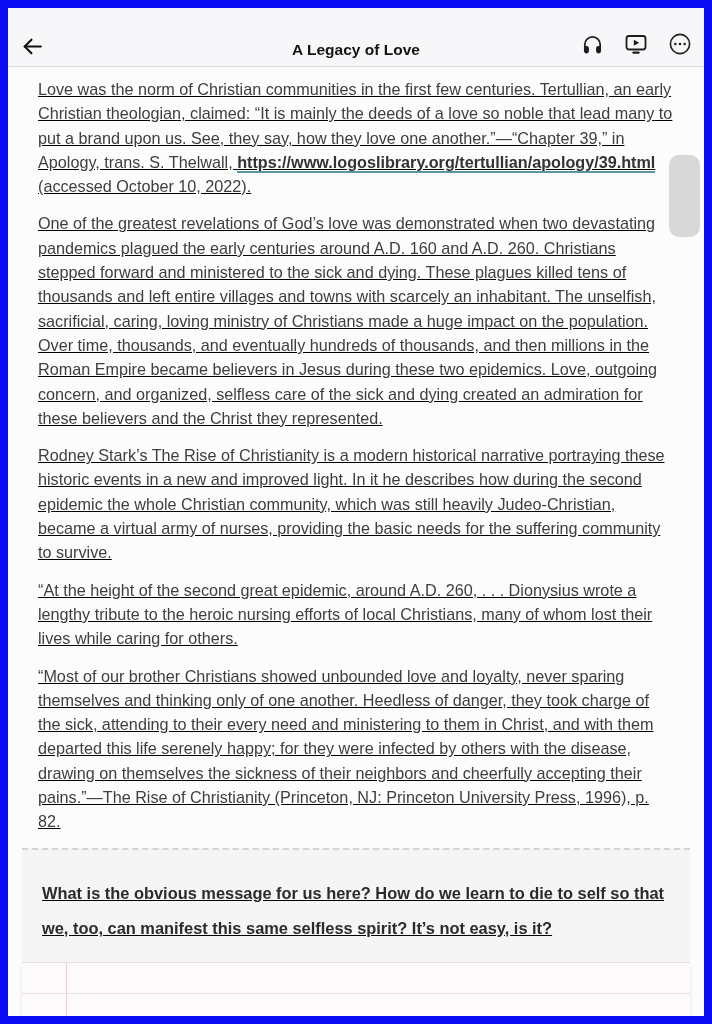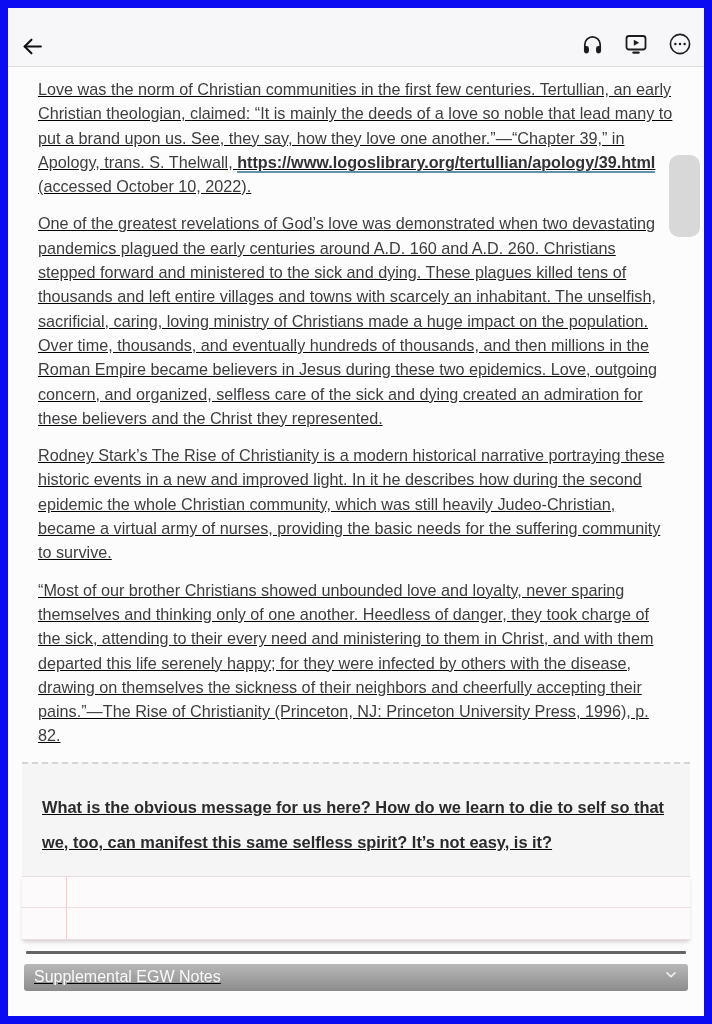--- a/index.html
+++ b/index.html
@@ -40,20 +40,21 @@
 
     <header>
       <button class="back-btn">
         <span>
           <svg viewBox="0 0 24 24" width="25" height="25" fill="none" stroke="#111" stroke-width="2" stroke-linecap="round" stroke-linejoin="round">
               <line x1="20" y1="12" x2="4.5" y2="12"></line>
               <polyline points="11 18.5 4.5 12 11 5.5"></polyline>
             </svg>
         </span>
       </button>
+      <div class="title">A Legacy of Love</div>
       <div class="actions">
         <button>
           <span>
             <svg viewBox="0 0 24 24" width="23" height="23" fill="none" stroke="#1d1d1f" stroke-width="1.8" stroke-linecap="round" stroke-linejoin="round">
                 <path d="M4 18v-6a8 8 0 0 1 16 0v6"></path>
                 <path d="M4 14.5h1.8A1.6 1.6 0 0 1 7.4 16.1v2.8a1.6 1.6 0 0 1-1.6 1.6h-0.2A1.6 1.6 0 0 1 4 18.9z" fill="#1d1d1f"></path>
                 <path d="M20 14.5h-1.8a1.6 1.6 0 0 0-1.6 1.6v2.8a1.6 1.6 0 0 0 1.6 1.6h0.2a1.6 1.6 0 0 0 1.6-1.6z" fill="#1d1d1f"></path>
               </svg>
           </span>
         </button>
@@ -81,20 +82,21 @@
 
     <main class="content">
       <div class="scroll-thumb"></div>
 
       <p><span>Love was the norm of Christian communities in the first few centuries. Tertullian, an early Christian theologian, claimed: “It is mainly the deeds of a love so noble that lead many to put a brand upon us. See, they say, how they love one another.”—“Chapter 39,” in Apology, trans. S. Thelwall, </span><a href="#" class="doc-link">https://www.logoslibrary.org/tertullian/apology/39.html</a><span> (accessed October 10, 2022).</span></p>
 
       <p>One of the greatest revelations of God’s love was demonstrated when two devastating pandemics plagued the early centuries around A.D. 160 and A.D. 260. Christians stepped forward and ministered to the sick and dying. These plagues killed tens of thousands and left entire villages and towns with scarcely an inhabitant. The unselfish, sacrificial, caring, loving ministry of Christians made a huge impact on the population. Over time, thousands, and eventually hundreds of thousands, and then millions in the Roman Empire became believers in Jesus during these two epidemics. Love, outgoing concern, and organized, selfless care of the sick and dying created an admiration for these believers and the Christ they represented.</p>
 
       <p>Rodney Stark’s The Rise of Christianity is a modern historical narrative portraying these historic events in a new and improved light. In it he describes how during the second epidemic the whole Christian community, which was still heavily Judeo-Christian, became a virtual army of nurses, providing the basic needs for the suffering community to survive.</p>
 
+      <p>“At the height of the second great epidemic, around A.D. 260, . . . Dionysius wrote a lengthy tribute to the heroic nursing efforts of local Christians, many of whom lost their lives while caring for others.</p>
 
       <p>“Most of our brother Christians showed unbounded love and loyalty, never sparing themselves and thinking only of one another. Heedless of danger, they took charge of the sick, attending to their every need and ministering to them in Christ, and with them departed this life serenely happy; for they were infected by others with the disease, drawing on themselves the sickness of their neighbors and cheerfully accepting their pains.”—The Rise of Christianity (Princeton, NJ: Princeton University Press, 1996), p. 82.</p>
 
       <section class="question">
         <p>What is the obvious message for us here? How do we learn to die to self so that we, too, can manifest this same selfless spirit? It’s not easy, is it?</p>
       </section>
 
       <div class="answer-area">
         <div class="margin-line"></div>
         <div class="rule-line"></div>

